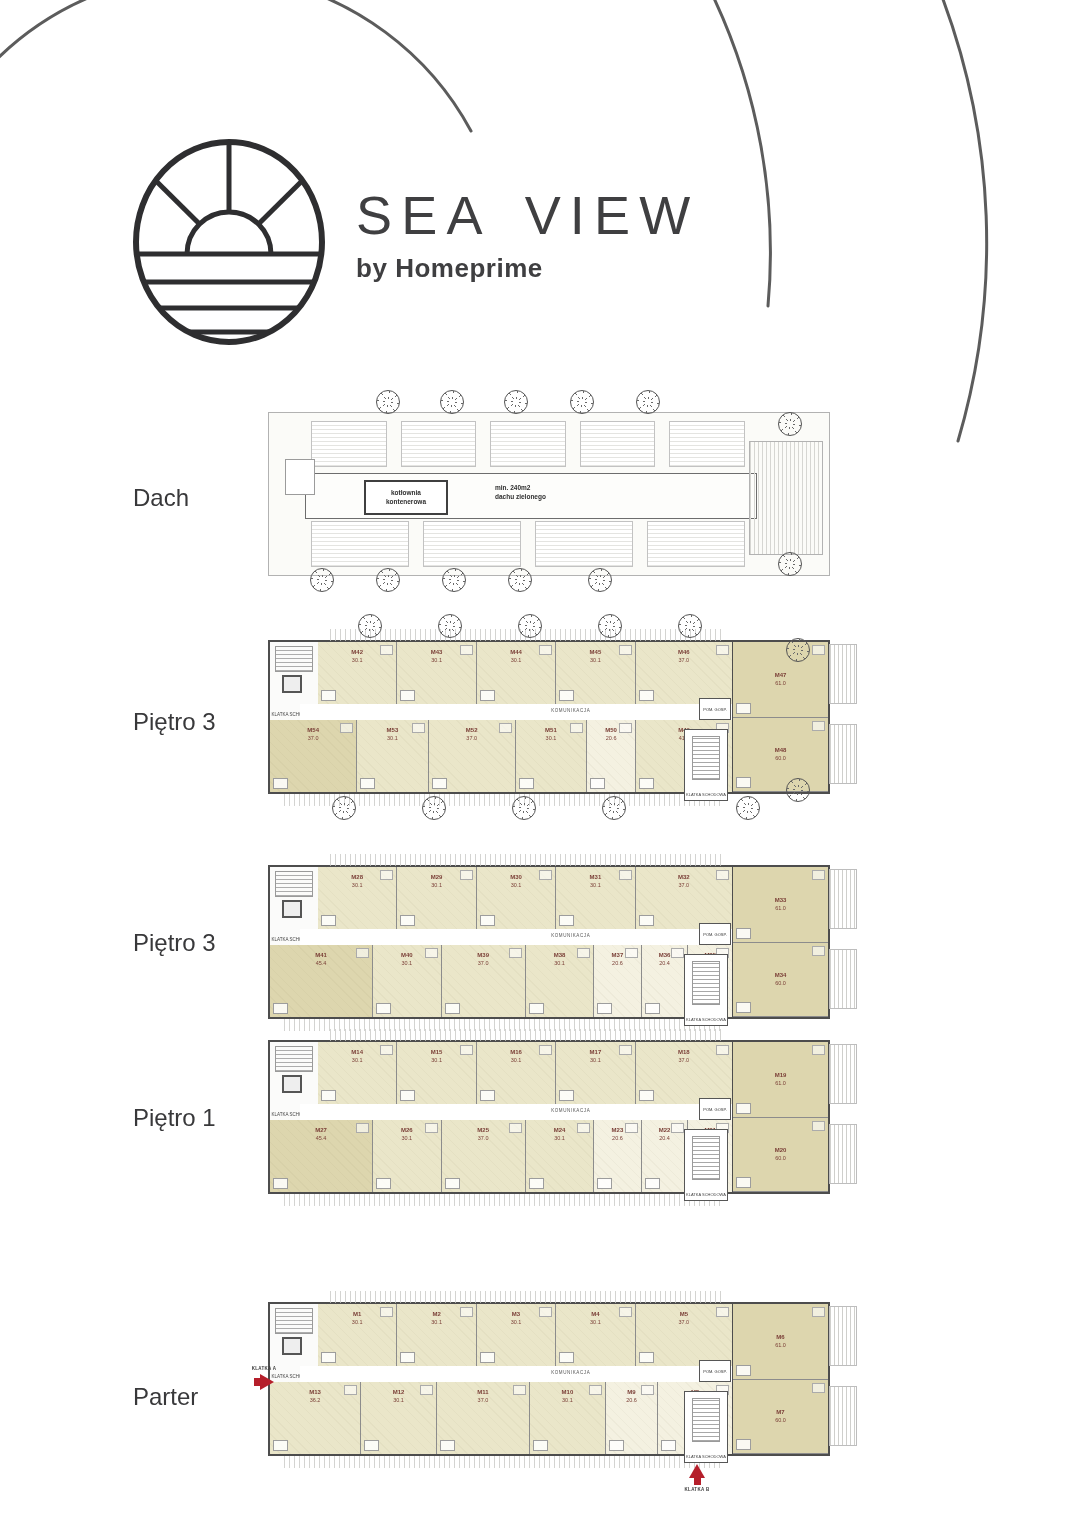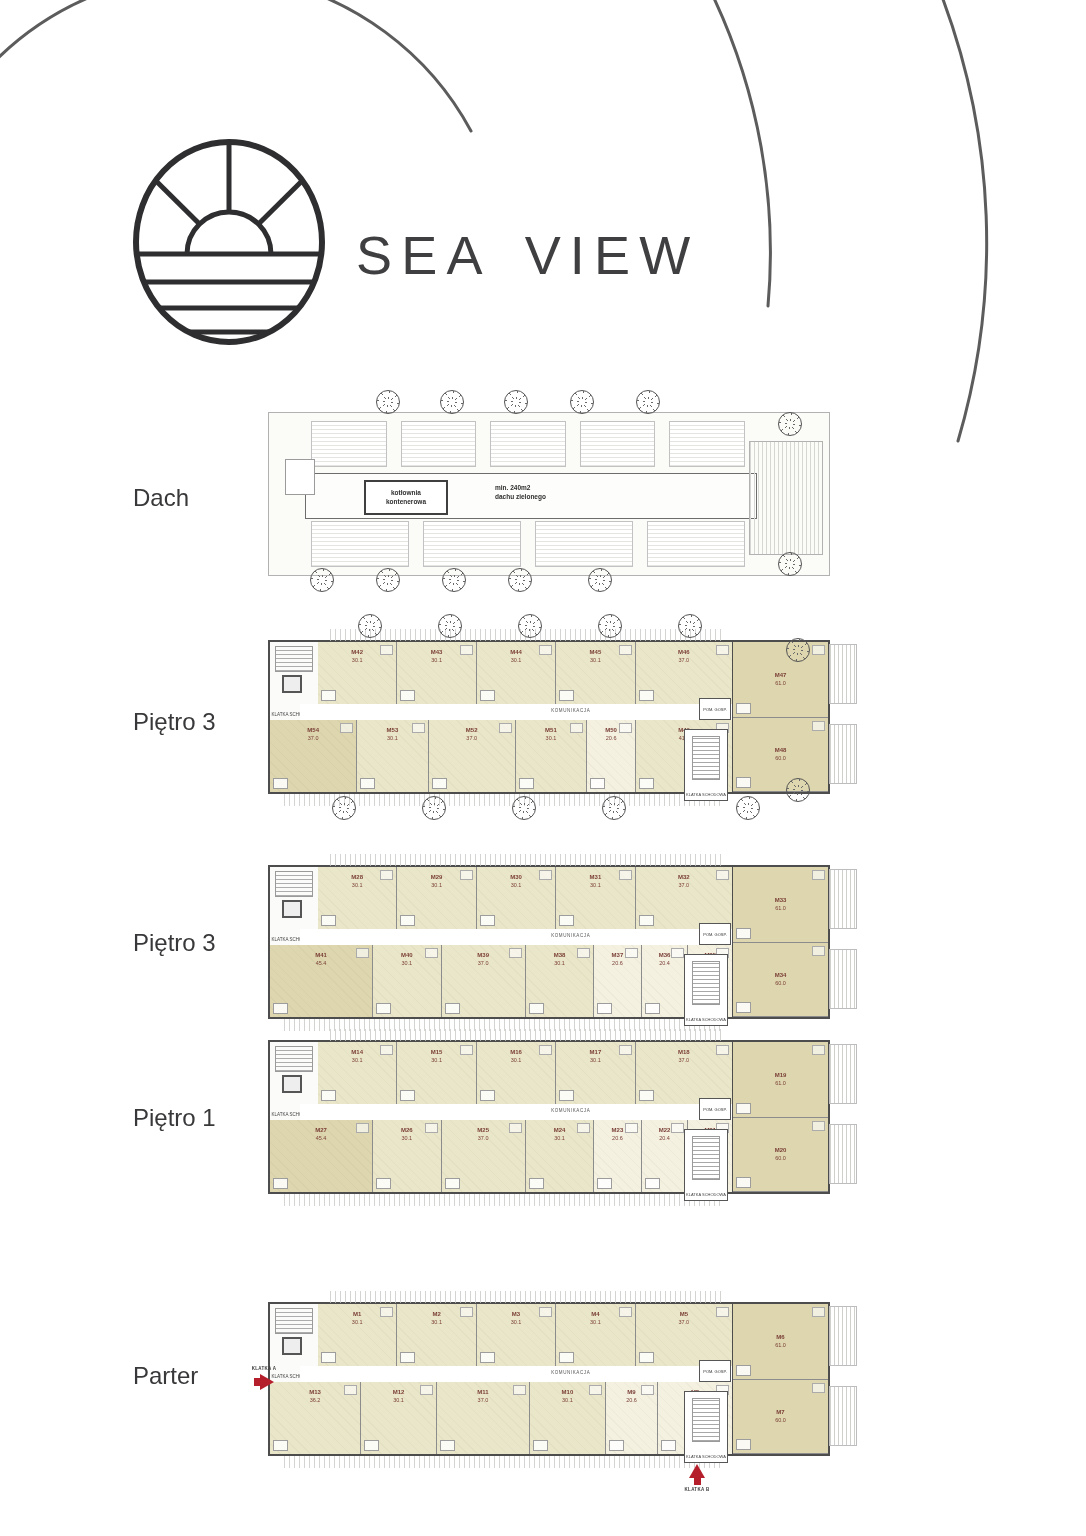--- a/index.html
+++ b/index.html
@@ -2,21 +2,21 @@
 <html><head>
 <meta charset="utf-8">
 <style>
   html,body{margin:0;padding:0;background:#fff;}
   .page{position:relative;width:1086px;height:1536px;background:#fff;overflow:hidden;
         font-family:"Liberation Sans",sans-serif;color:#3b3b3d;}
   
   .arcs{position:absolute;inset:0;z-index:0;}
   
   .logo{position:absolute;left:126px;top:136px;z-index:2;}
-  .wordmark{position:absolute;left:356px;top:184px;z-index:2;text-align:left;margin-top:40px;}
+  .wordmark{position:absolute;left:356px;top:184px;z-index:2;text-align:left;}
   .brand-title{margin:0;font-size:54px;font-weight:500;letter-spacing:.17em;word-spacing:.22em;color:#3f3f41;}
   .brand-sub{margin:7px 2px 0 0;font-size:26px;font-weight:700;letter-spacing:.02em;color:#3f3f41;}
   
   .floor{position:absolute;left:0;width:1086px;z-index:2;}
   .floor-label{position:absolute;left:133px;font-size:24px;font-weight:500;color:#38383a;}
   .plan{position:absolute;left:258px;top:0;width:620px;height:200px;}
   
   .building{position:absolute;left:10px;top:20px;width:558px;height:150px;border:2px solid #4d4d4d;background:#fff;}
   .core-left{position:absolute;left:0;top:0;width:48px;height:78px;border-right:1px solid #767676;background:#fbfbfa;}
   .core-left .stairs{position:absolute;left:5px;top:4px;right:5px;height:24px;border:1px solid #9a9a9a;
@@ -103,20 +103,21 @@
       <line x1="73.5" y1="88" x2="22" y2="37"></line>
       <line x1="132.5" y1="88" x2="184" y2="37"></line>
       <line x1="4" y1="118" x2="202" y2="118"></line>
       <line x1="4" y1="146" x2="202" y2="146"></line>
       <line x1="4" y1="172" x2="202" y2="172"></line>
       <line x1="4" y1="196" x2="202" y2="196"></line>
     </g>
   </svg>
   <div class="wordmark">
     <h1 class="brand-title">SEA VIEW</h1>
+    <div class="brand-sub">by Homeprime</div>
   </div>
 
   <div class="floor" style="top:396px;height:218px;">
     <div class="floor-label" style="top:88px;">Dach</div>
     <div class="plan">
       <div class="roof">
         <div class="roof-rooms t">
           <div class="rr"></div>
             <div class="rr"></div>
           <div class="rr"></div>
@@ -420,21 +421,21 @@
         <div class="pom">POM. GOSP.</div>
         <div class="terr t"></div>
         <div class="terr b"></div>
         <div class="bays t"></div>
         <div class="bays b"></div>
       </div>
     </div>
   </div>
 
   <div class="floor" style="top:1282px;height:230px;">
-    <div class="floor-label" style="top:80px;">Parter</div>
+    <div class="floor-label" style="top:101px;">Parter</div>
     <div class="plan">
       <div class="building">
         <div class="core-left">
           <div class="stairs"></div>
           <div class="lift"></div>
           <div class="clabel">KLATKA SCHODOWA</div>
         </div>
         <div class="row-top">
           <div class="unit" style="flex-grow: 30.1;">
               <span class="uid">M1</span>

